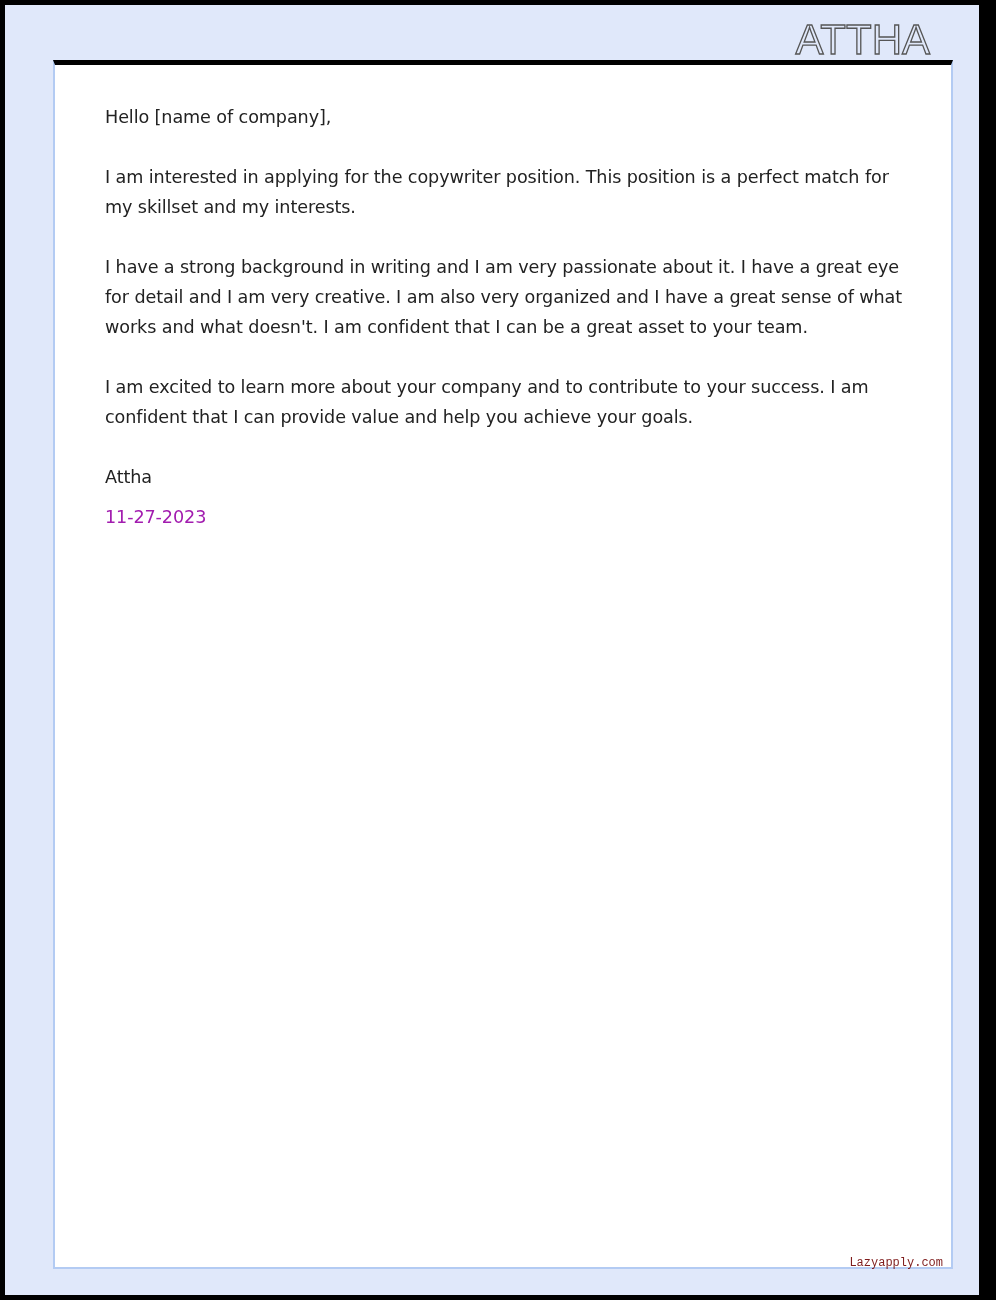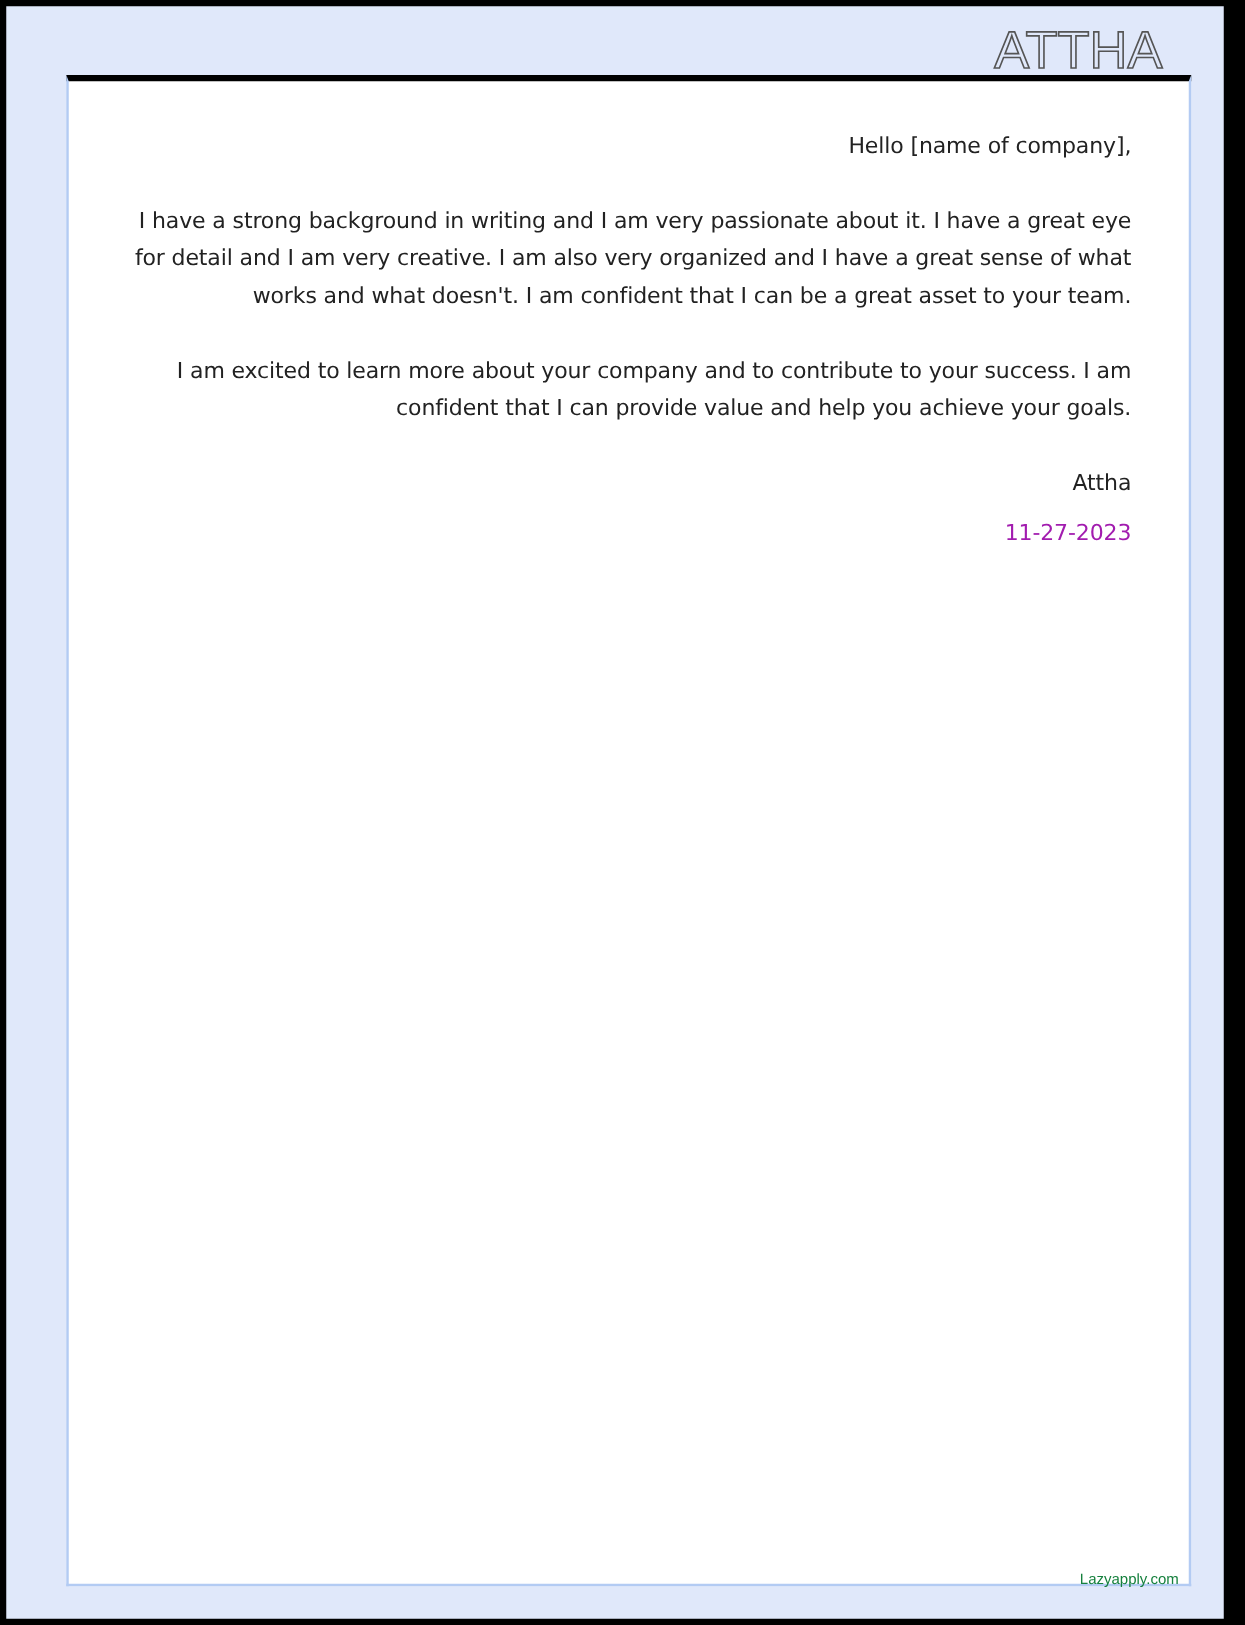--- a/index.html
+++ b/index.html
@@ -32,21 +32,20 @@
       position: absolute;
       left: 48px;
       top: 55px;
       width: 896px;
       height: 1202px;
       background: #ffffff;
       border-top: 5px solid #000000;
       border-left: 2px solid #B3CBF3;
       border-right: 2px solid #B3CBF3;
       border-bottom: 2px solid #B3CBF3;
-      text-align: right;
     }
     .letter {
       position: absolute;
       left: 50px;
       top: 37px;
       width: 800px;
       font-family: "DejaVu Sans", sans-serif;
       font-size: 17.6px;
       line-height: 30px;
       color: #222222;
@@ -57,35 +56,36 @@
     }
     .letter p.signature { margin-bottom: 10px; }
     .letter p.date {
       color: #a21caf;
       margin: 0;
     }
     .footer {
       position: absolute;
       right: 8px;
       bottom: -4px;
-      font-family: Liberation Sans, sans-serif;
+      font-family: Liberation Mono, monospace;
       font-size: 12px;
       line-height: 16px;
-      color: #15803d;
+      color: #7f1d1d;
     }
   </style>
 </head>
 <body>
 
 <div class="frame">
   <div class="brand">ATTHA</div>
 
   <div class="page">
     <div class="letter">
       <p>Hello [name of company],</p>
+      <p>I am interested in applying for the copywriter position. This position is a perfect match for my skillset and my interests.</p>
       <p>I have a strong background in writing and I am very passionate about it. I have a great eye for detail and I am very creative. I am also very organized and I have a great sense of what works and what doesn't. I am confident that I can be a great asset to your team.</p>
       <p>I am excited to learn more about your company and to contribute to your success. I am confident that I can provide value and help you achieve your goals.</p>
       <p class="signature">Attha</p>
       <p class="date">11-27-2023</p>
     </div>
 
     <div class="footer">Lazyapply.com</div>
   </div>
 </div>
 

